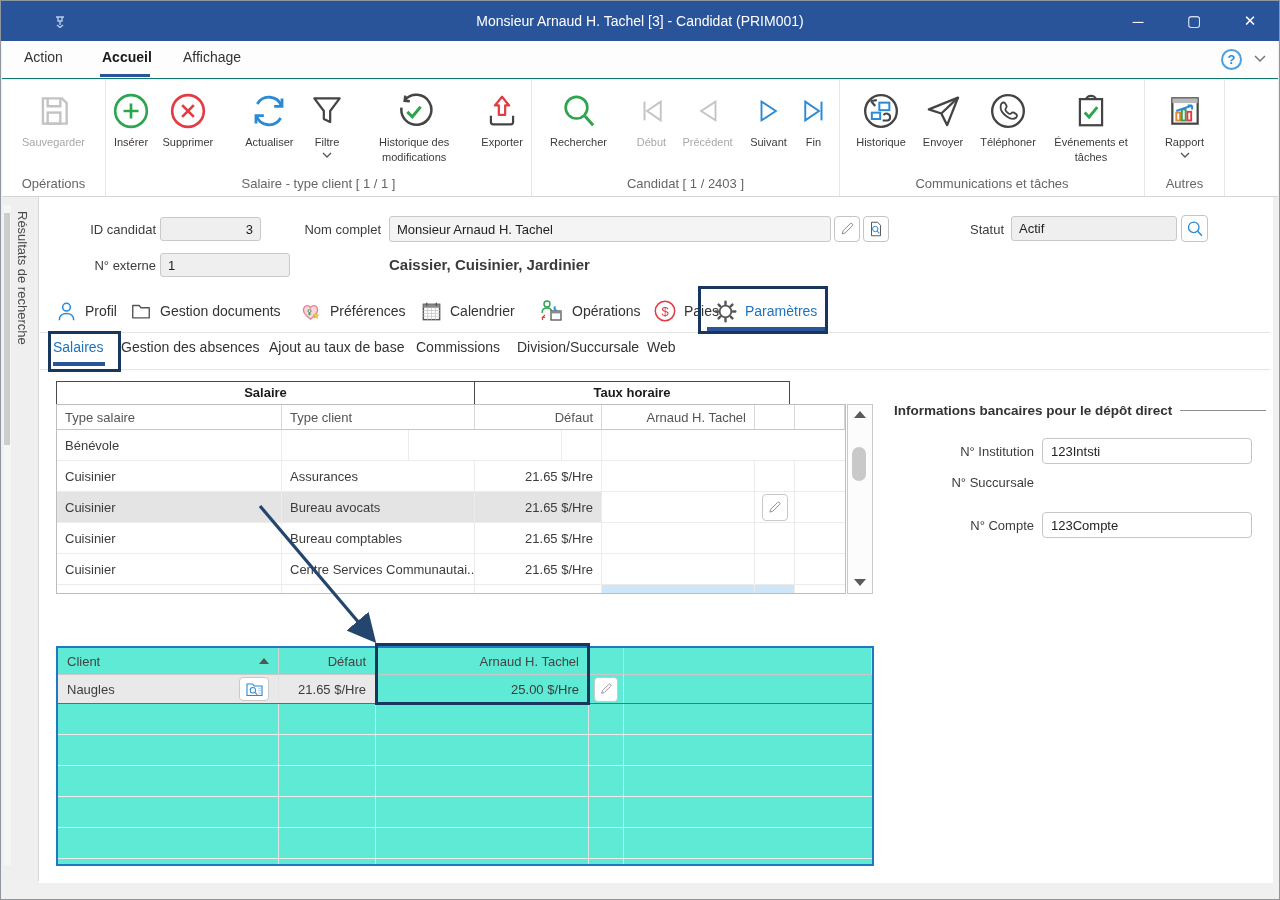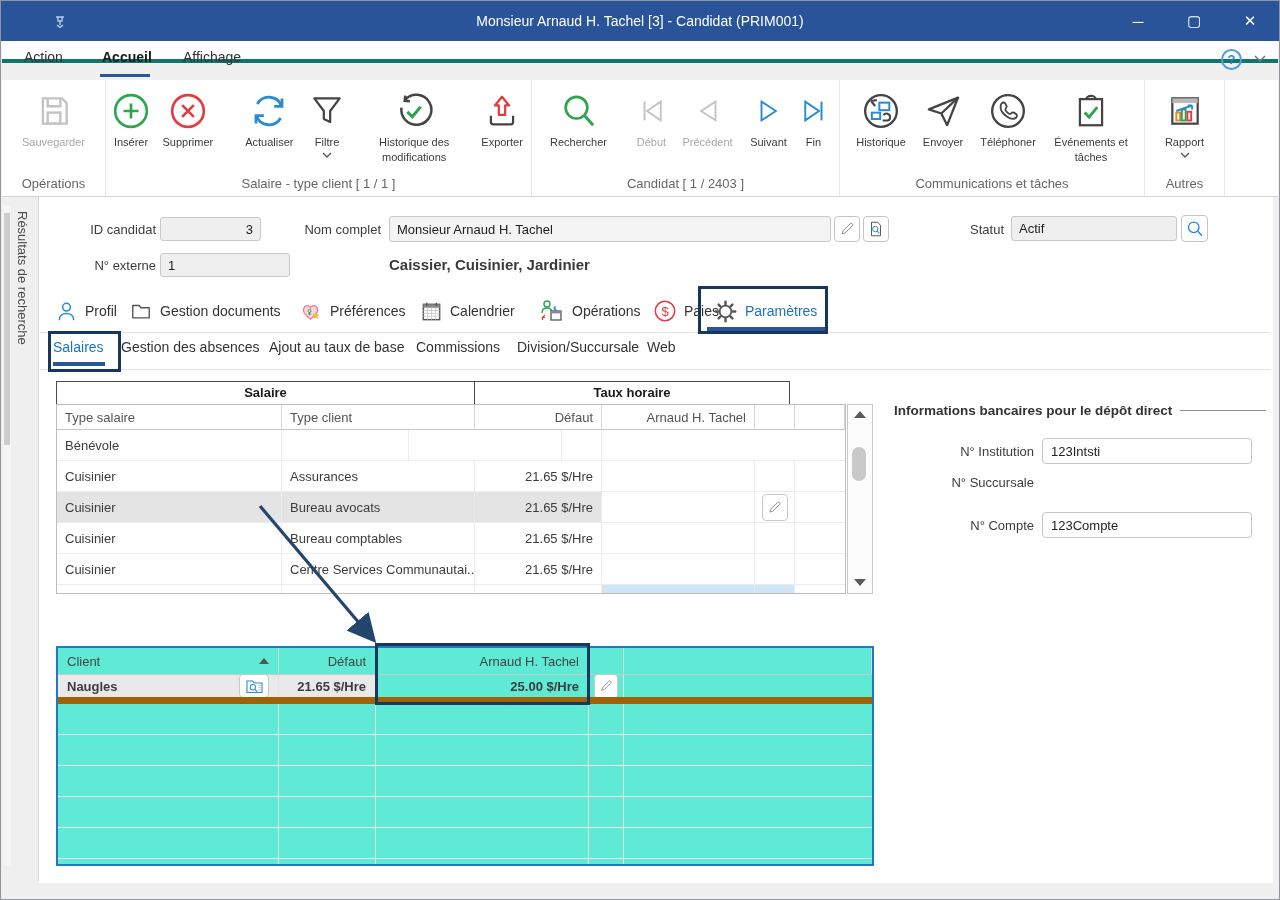--- a/index.html
+++ b/index.html
@@ -9,22 +9,22 @@
 
   
   .titlebar { position:absolute; left:0; top:0; width:100%; height:40px; background:#2a5499;
               display:flex; align-items:center; justify-content:center; }
   .titlebar-text { color:#fff; font-size:14px; }
   .win-controls { position:absolute; right:18px; top:0; height:40px; display:flex; align-items:center; gap:34px; }
   .win-btn { color:#fff; font-size:15px; width:22px; text-align:center; cursor:default; }
   .pin-icon { position:absolute; left:52px; top:11px; opacity:.85; }
 
   
-  .menurow { position:absolute; left:1px; top:40px; right:1px; height:22px; background:#fdfdfd;
-             border-bottom:4px solid #0f766e; }
+  .menurow { position:absolute; left:1px; top:40px; right:1px; height:38px; background:#fdfdfd;
+             border-bottom:1px solid #0f766e; }
   .menu-item { position:absolute; top:8px; font-size:14px; color:#333; }
   .menu-item.active { font-weight:bold; color:#1a1a1a; }
   .menu-underline { position:absolute; height:3px; background:#2a5699; top:33px; }
   .help-circle { position:absolute; right:36px; top:8px; width:21px; height:21px; border:2px solid #4e9ddd;
                  border-radius:50%; color:#2b8ad6; font-size:13px; font-weight:bold; text-align:center; line-height:18px; }
   .ribbon-collapse { position:absolute; right:12px; top:14px; }
 
   
   .ribbon { position:absolute; left:1px; top:79px; right:1px; height:117px; background:#fff;
             border-bottom:1px solid #d4d4d4; display:flex; }
@@ -102,21 +102,21 @@
 
   
   .btable { position:absolute; left:55px; top:645px; width:818px; height:220px; border:2px solid #2079c0;
             background:#5eead4; overflow:hidden; }
   .brow { display:flex; width:100%; }
   .bcell { border-right:1px solid #e3e3e3; font-size:13px; color:#3c3c3c; padding:0 9px;
            overflow:hidden; white-space:nowrap; display:flex; align-items:center; }
   .bcell.num { justify-content:flex-end; }
   .bhead { height:27px; border-bottom:1px solid #c9c9c9; }
   .bhead .bcell { color:#444; border-right:1px solid #d5d5d5; }
-  .bdata { height:29px; border-bottom:7px solid #a16207;font-weight:bold; }
+  .bdata { height:29px; border-bottom:1px solid #a16207; }
   .bempty { height:31px; border-bottom:1px solid #ececec; }
   .b1{width:221px;} .b2{width:97px;} .b3{width:213px;} .b4{width:35px; justify-content:center; padding:0;} .b5{flex:1; border-right:none;}
   .cell-gray { background:#e9e9e9; }
   .sort-asc { width:0; height:0; border-left:5px solid transparent; border-right:5px solid transparent;
               border-bottom:6px solid #555; }
 
   
   .anno-box { position:absolute; border:3px solid #17375e; z-index:40; pointer-events:none; }
   .arrow-svg { position:absolute; z-index:41; pointer-events:none; }
 

